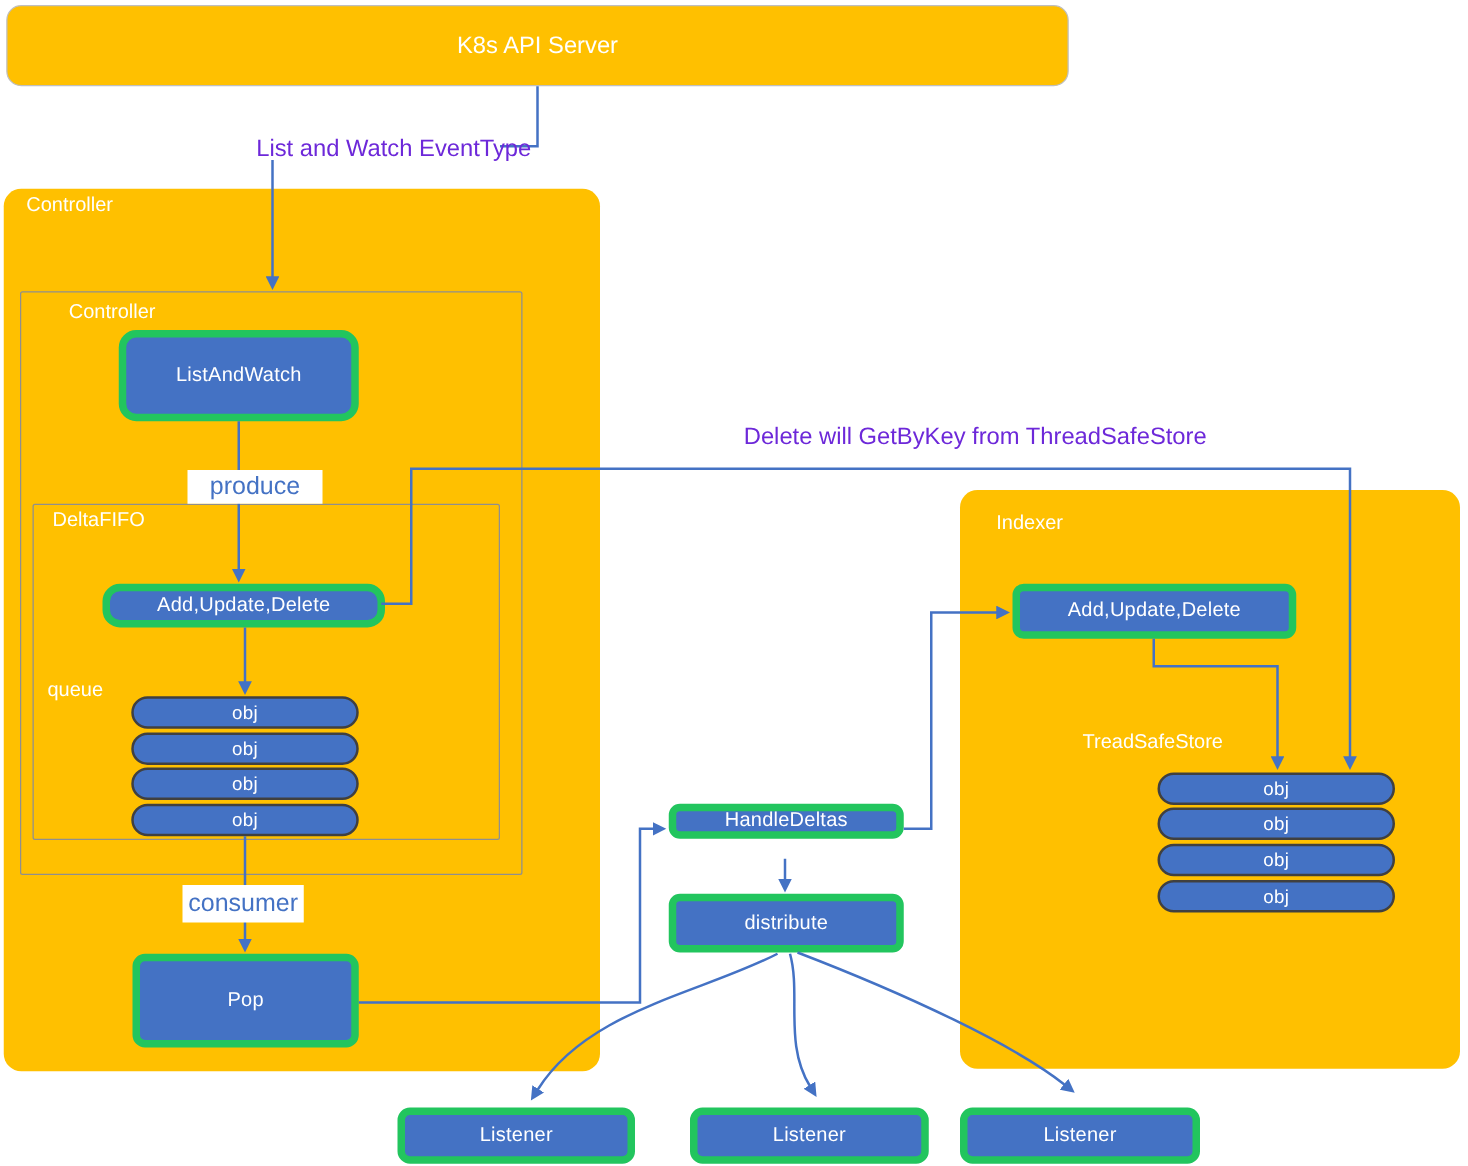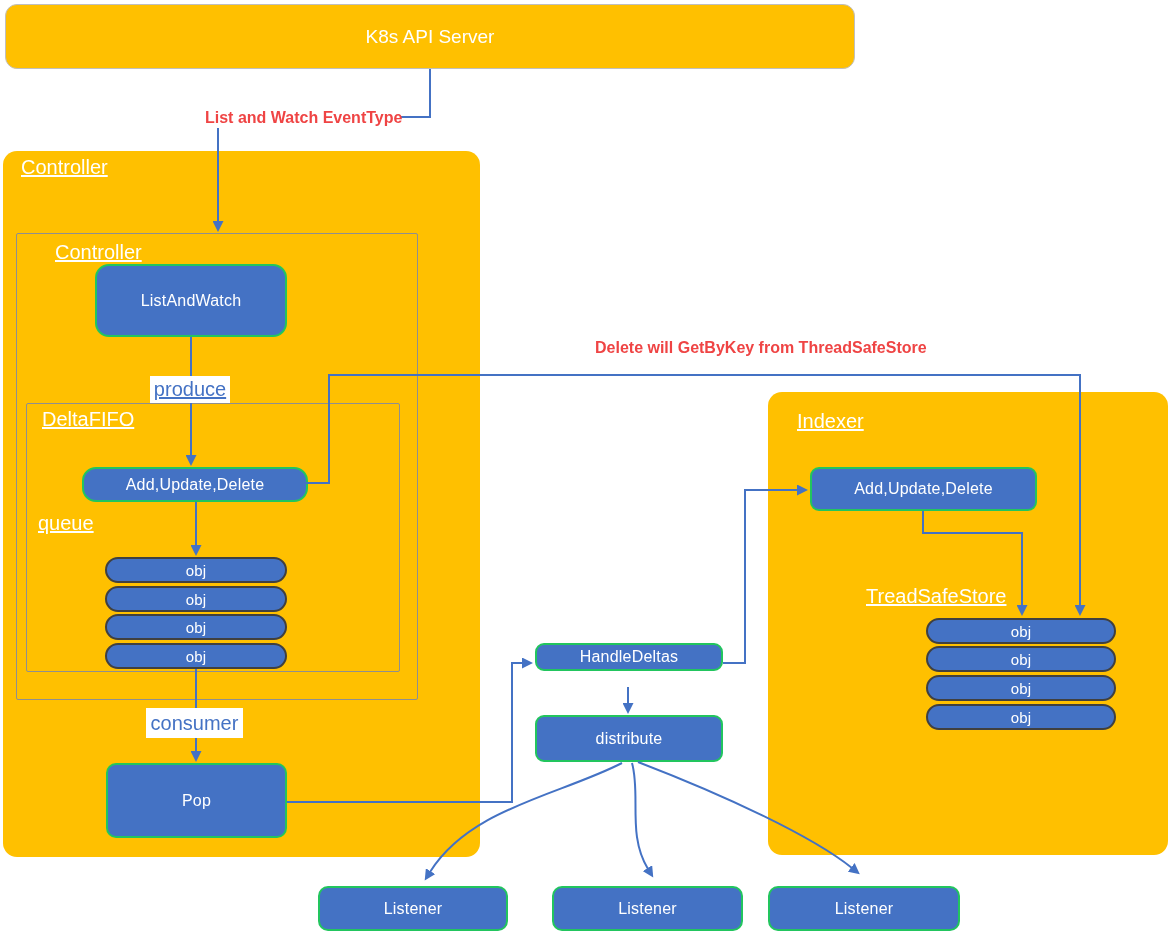--- a/index.html
+++ b/index.html
@@ -4,27 +4,27 @@
 <style>
   html,body{margin:0;padding:0;}
   body{
     width:1174px;height:933px;position:relative;background:#ffffff;
     font-family:"Liberation Sans",sans-serif;overflow:hidden;
   }
   .abs{position:absolute;box-sizing:border-box;}
   .orange-box{background:#FFC000;border-radius:14px;z-index:1;text-decoration:underline;}
   .outline-box{border:1px solid #8f8f8f;border-radius:2px;background:transparent;z-index:2;}
   .blue-box{
-    background:#4472C4;border:2px solid #22c55e;border-radius:10px;z-index:3;
+    background:#4472C4;border:6px solid #22c55e;border-radius:10px;z-index:3;
     color:#ffffff;display:flex;align-items:center;justify-content:center;
     font-size:16px;letter-spacing:.2px;
   }
   .pill{border-radius:13px;font-size:15px;border:2px solid #404040;}
-  .section-label{color:#ffffff;font-size:20px;z-index:3;white-space:nowrap;text-decoration:underline;}
-  .annotation{color:#ef4444;font-size:16px;z-index:6;white-space:nowrap;font-weight:bold;}
+  .section-label{color:#ffffff;font-size:16px;z-index:3;white-space:nowrap;}
+  .annotation{color:#6d28d9;font-size:19px;z-index:6;white-space:nowrap;}
   .flow-label{
     background:#ffffff;color:#4472C4;font-size:20px;z-index:5;
     display:flex;align-items:center;justify-content:center;white-space:nowrap;
   }
   svg.wires{position:absolute;left:0;top:0;z-index:4;pointer-events:none;}
 </style>
 </head>
 <body>
 
 <div class="abs orange-box" style="left:5px;top:4px;width:850px;height:65px;border:1px solid #BFBFBF;border-radius:12px;">
@@ -35,21 +35,21 @@
 <div class="abs section-label" style="left:21px;top:156px;">Controller</div>
 
 <div class="abs orange-box" style="left:768px;top:392px;width:400px;height:463px;"></div>
 <div class="abs section-label" style="left:797px;top:410px;">Indexer</div>
 
 <div class="abs outline-box" style="left:16px;top:233px;width:402px;height:467px;"></div>
 <div class="abs section-label" style="left:55px;top:241px;">Controller</div>
 
 <div class="abs outline-box" style="left:26px;top:403px;width:374px;height:269px;"></div>
 <div class="abs section-label" style="left:42px;top:408px;">DeltaFIFO</div>
-<div class="abs section-label" style="left:38px;top:512px;">queue</div>
+<div class="abs section-label" style="left:38px;top:544px;">queue</div>
 <div class="abs section-label" style="left:866px;top:585px;">TreadSafeStore</div>
 
 <div class="abs blue-box" style="left:95px;top:264px;width:192px;height:73px;border-radius:14px;">ListAndWatch</div>
 
 <div class="abs blue-box" style="left:82px;top:467px;width:226px;height:35px;border-radius:14px;">Add,Update,Delete</div>
 
 <div class="abs blue-box pill" style="left:105px;top:557px;width:182px;height:26px;">obj</div>
 <div class="abs blue-box pill" style="left:105px;top:586px;width:182px;height:26px;">obj</div>
 <div class="abs blue-box pill" style="left:105px;top:614px;width:182px;height:26px;">obj</div>
 <div class="abs blue-box pill" style="left:105px;top:643px;width:182px;height:26px;">obj</div>
@@ -88,14 +88,14 @@
     <path d="M305,483 L329,483 L329,375 L1080,375 L1080,606" marker-end="url(#arw)"></path>
     <path d="M923,511 L923,533 L1022,533 L1022,606" marker-end="url(#arw)"></path>
     <path d="M622,763 C560,795 470,808 430,872" marker-end="url(#arw)"></path>
     <path d="M632,763 C641,795 627,835 648,869" marker-end="url(#arw)"></path>
     <path d="M638,762 C724,795 812,836 852,868" marker-end="url(#arw)"></path>
   </g>
 </svg>
 
 <div class="abs annotation" style="left:205px;top:109px;">List and Watch EventType</div>
 <div class="abs annotation" style="left:595px;top:339px;">Delete will GetByKey from ThreadSafeStore</div>
-<div class="abs flow-label" style="left:150px;top:376px;width:80px;height:27px;text-decoration:underline;">produce</div>
+<div class="abs flow-label" style="left:150px;top:376px;width:108px;height:27px;">produce</div>
 <div class="abs flow-label" style="left:146px;top:708px;width:97px;height:30px;">consumer</div>
 
 </body></html>

